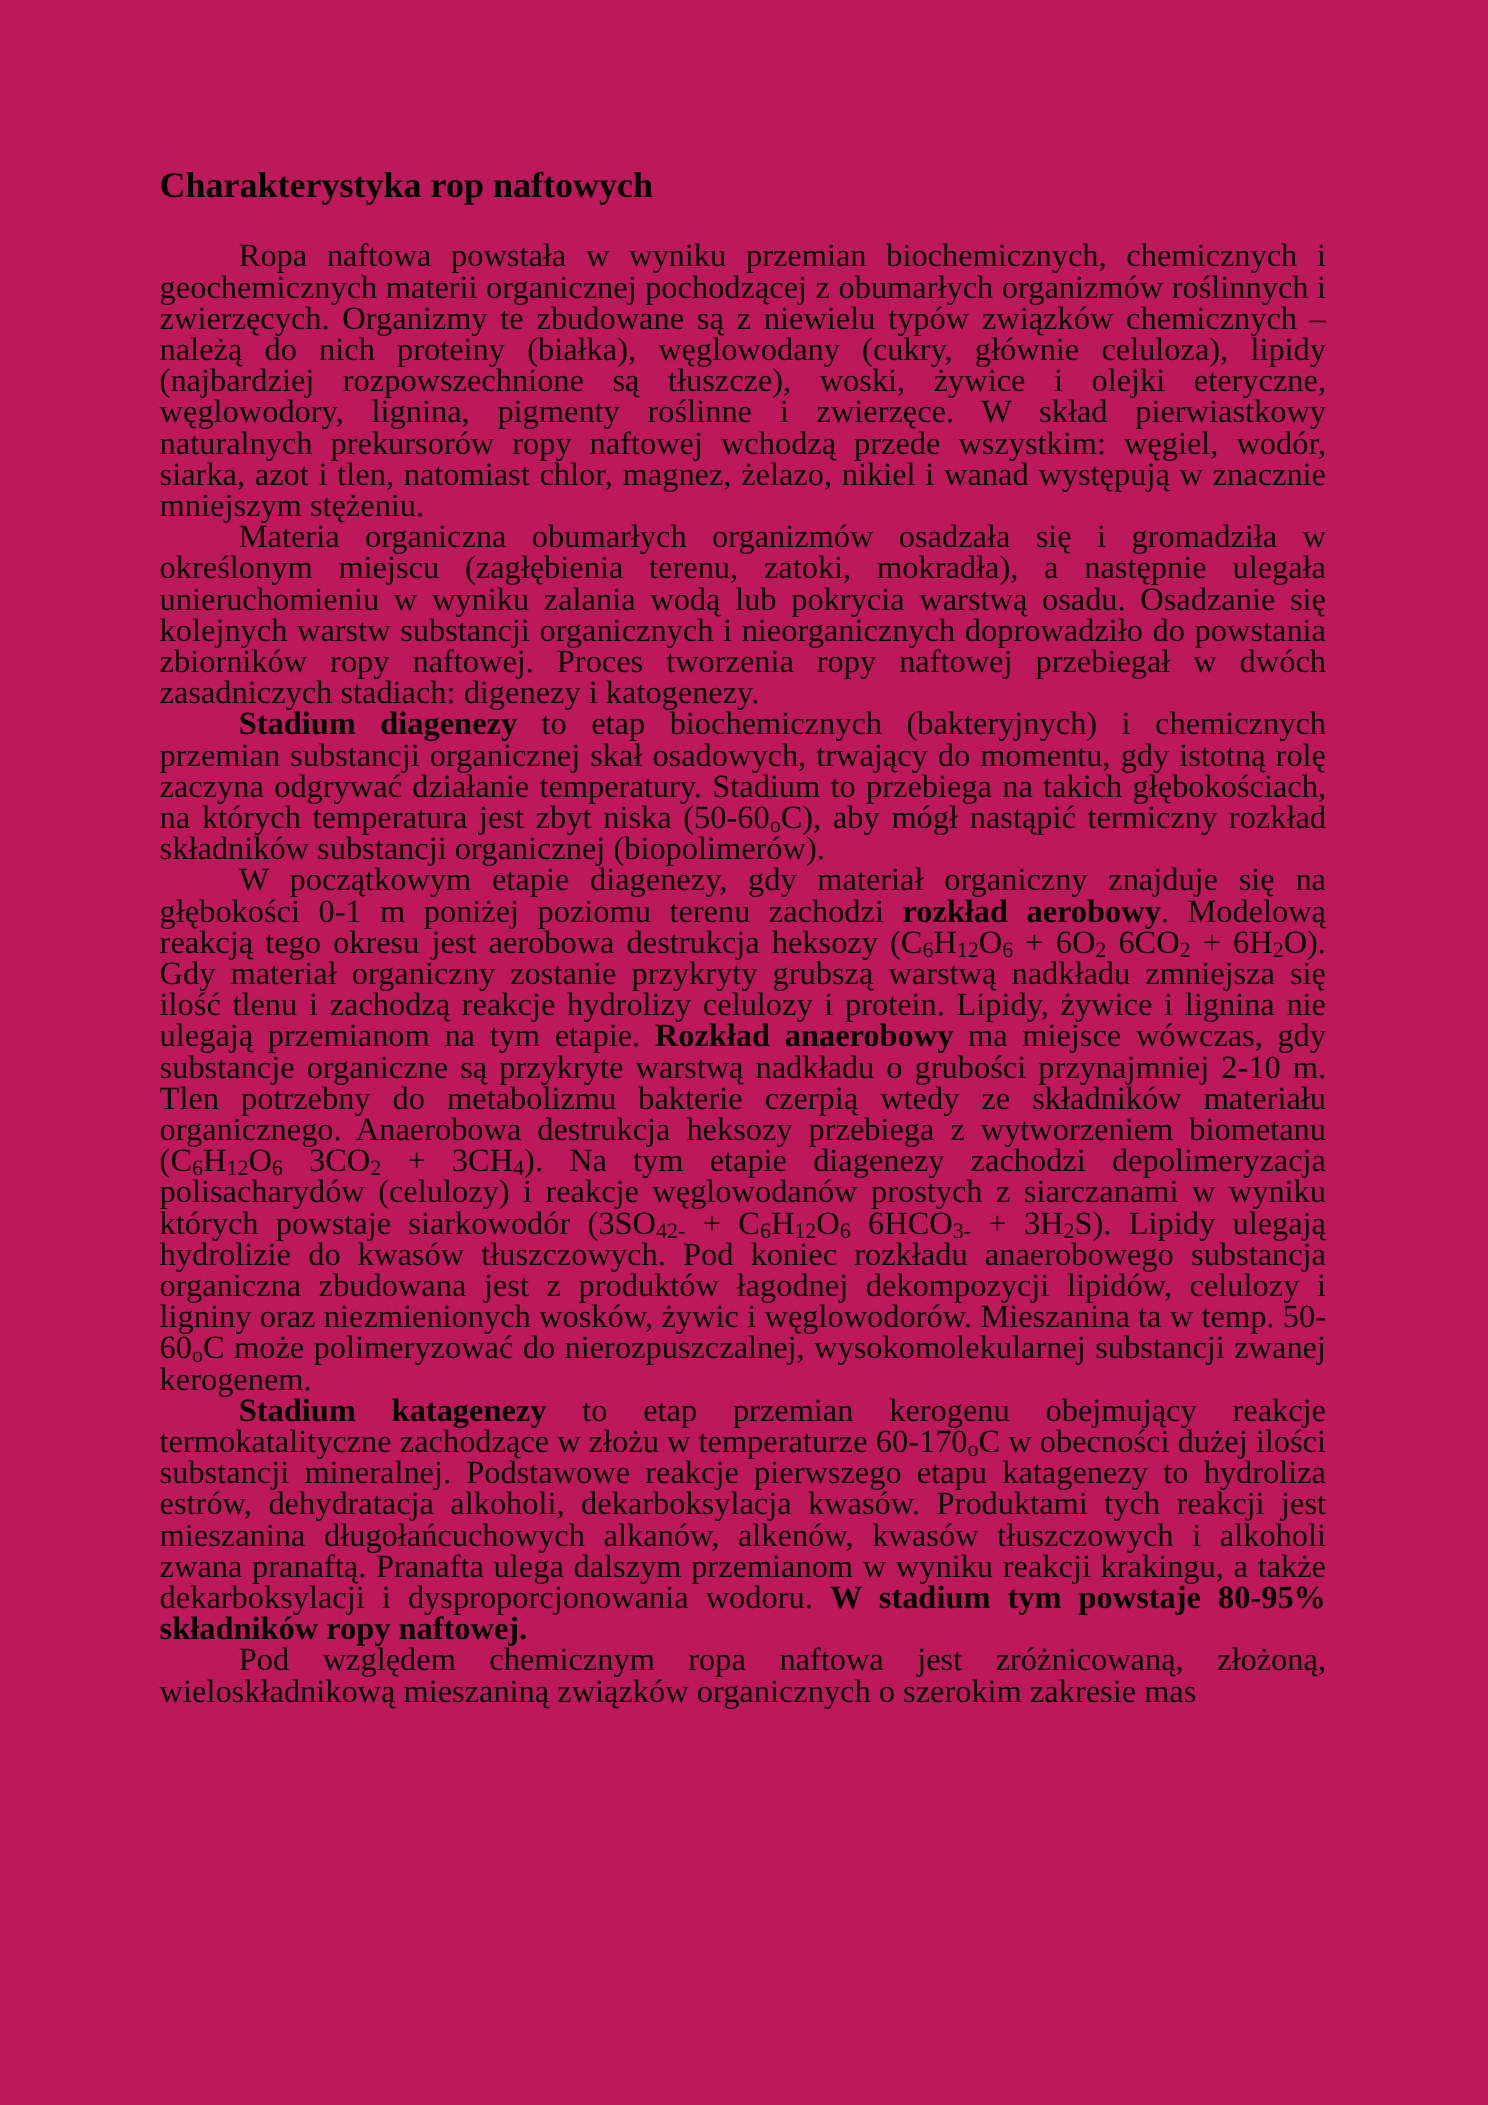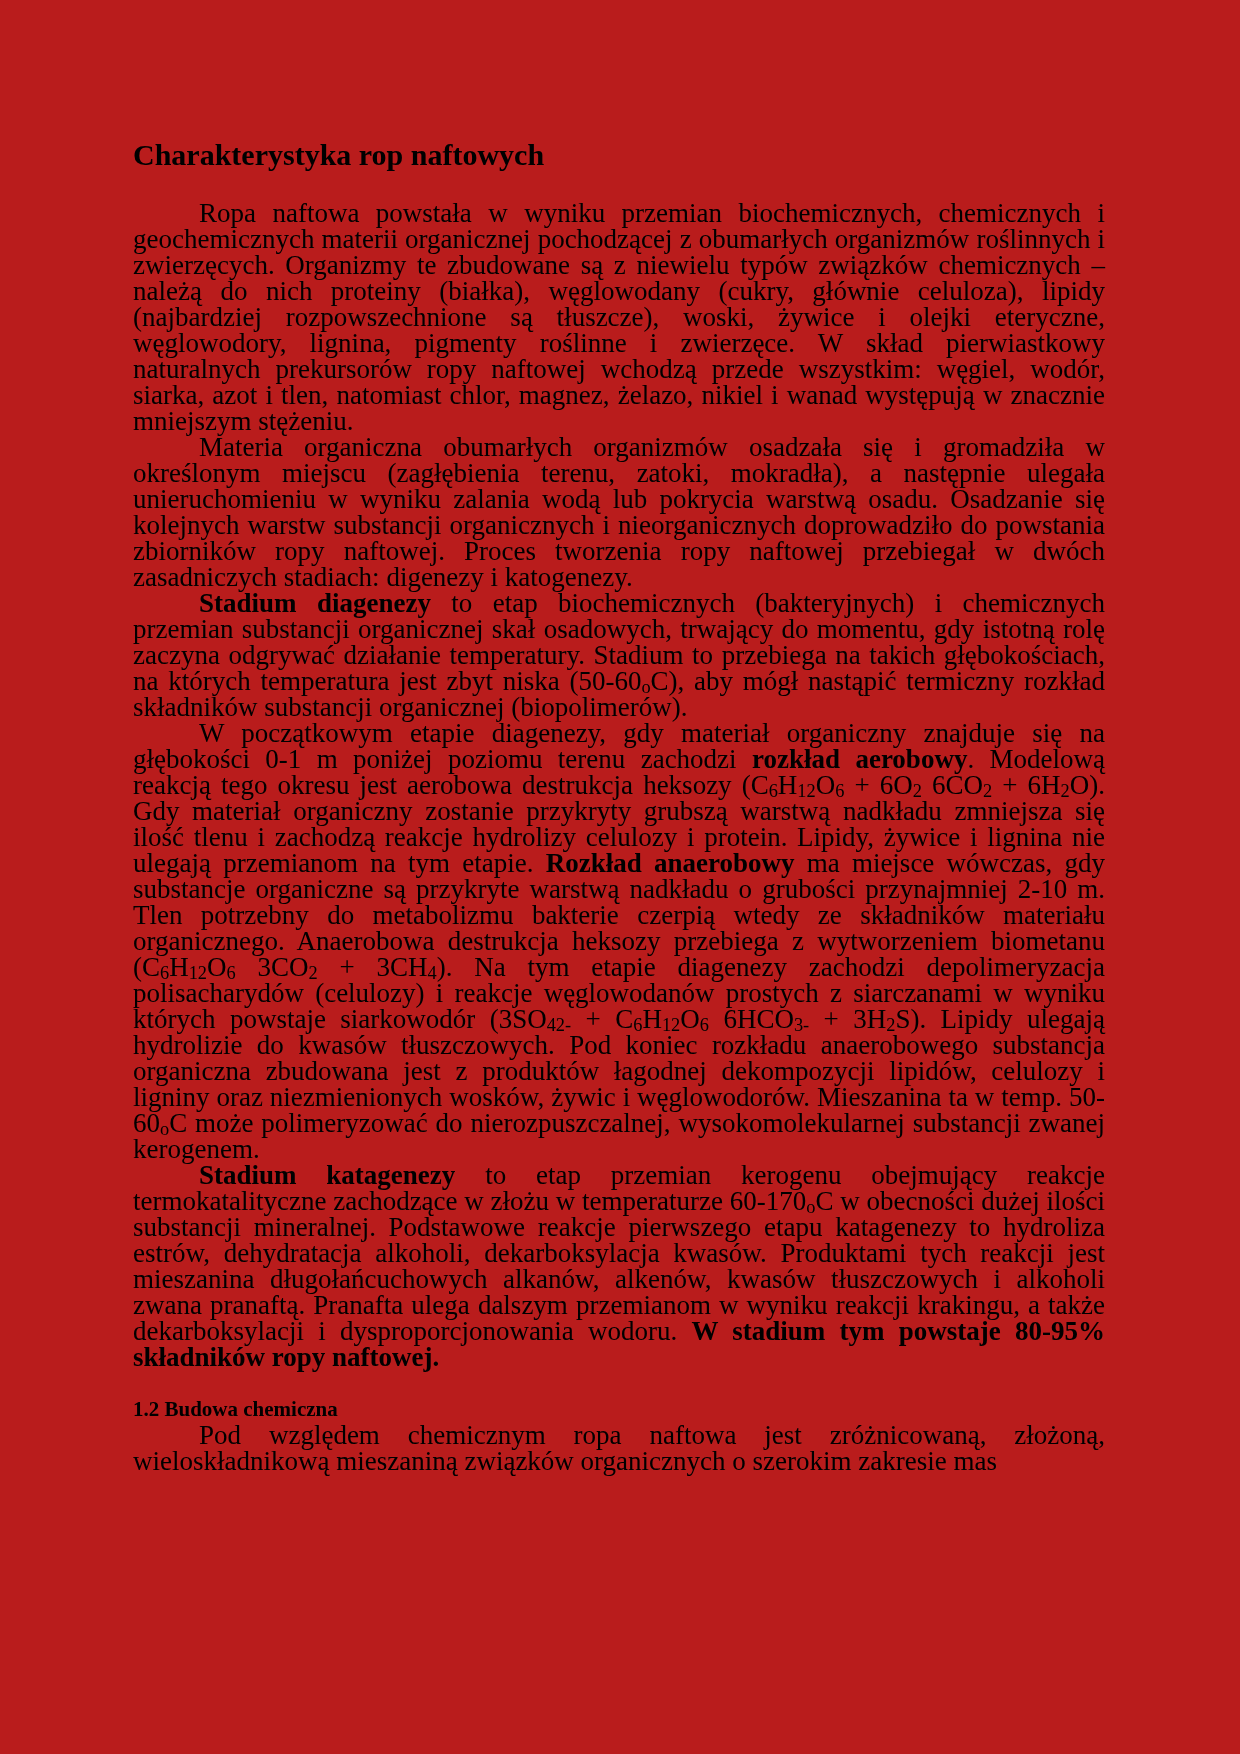--- a/index.html
+++ b/index.html
@@ -11,21 +11,21 @@
     width: 1240px;
     min-height: 1754px;
     color: #000000;
     font-family: "Liberation Serif", serif;
   }
   .page {
     box-sizing: border-box;
     width: 1240px;
     min-height: 1754px;
     padding: 138px 135px 60px 133px;
-    background: #b91c1c;
+    background: #be185d;
   }
   h1.doc-title {
     font-size: 30px;
     font-weight: bold;
     margin: 0 0 27px 0;
     line-height: 1.15;
   }
   h2.doc-subtitle {
     font-size: 21px;
     font-weight: bold;
@@ -71,18 +71,17 @@
     <p class="body-para"><span>Materia organiczna obumarłych organizmów osadzała się i gromadziła w określonym miejscu (zagłębienia terenu, zatoki, mokradła), a następnie ulegała unieruchomieniu w wyniku zalania wodą lub pokrycia warstwą osadu. Osadzanie się kolejnych warstw substancji organicznych i nieorganicznych doprowadziło do powstania zbiorników ropy naftowej. Proces tworzenia ropy naftowej przebiegał w dwóch zasadniczych stadiach: digenezy i katogenezy.</span></p>
 
     <p class="body-para"><span class="run-b">Stadium diagenezy</span><span> to etap biochemicznych (bakteryjnych) i chemicznych przemian substancji organicznej skał osadowych, trwający do momentu, gdy istotną rolę zaczyna odgrywać działanie temperatury. Stadium to przebiega na takich głębokościach, na których temperatura jest zbyt niska (50-60</span><span class="run-sub">o</span><span>C), aby mógł nastąpić termiczny rozkład składników substancji organicznej (biopolimerów).</span></p>
 
     <p class="body-para"><span>W początkowym etapie diagenezy, gdy materiał organiczny znajduje się na głębokości 0-1 m poniżej poziomu terenu zachodzi </span><span class="run-bi">rozkład aerobowy</span><span>. Modelową reakcją tego okresu jest aerobowa destrukcja heksozy (C</span><span class="run-sub">6</span><span>H</span><span class="run-sub">12</span><span>O</span><span class="run-sub">6</span><span> + 6O</span><span class="run-sub">2</span><span> 6CO</span><span class="run-sub">2</span><span> + 6H</span><span class="run-sub">2</span><span>O). Gdy materiał organiczny zostanie przykryty grubszą warstwą nadkładu zmniejsza się ilość tlenu i zachodzą reakcje hydrolizy celulozy i protein. Lipidy, żywice i lignina nie ulegają przemianom na tym etapie. </span><span class="run-bi">Rozkład anaerobowy</span><span> ma miejsce wówczas, gdy substancje organiczne są przykryte warstwą nadkładu o grubości przynajmniej 2-10 m. Tlen potrzebny do metabolizmu bakterie czerpią wtedy ze składników materiału organicznego. Anaerobowa destrukcja heksozy przebiega z wytworzeniem biometanu (C</span><span class="run-sub">6</span><span>H</span><span class="run-sub">12</span><span>O</span><span class="run-sub">6</span><span> 3CO</span><span class="run-sub">2</span><span> + 3CH</span><span class="run-sub">4</span><span>). Na tym etapie diagenezy zachodzi depolimeryzacja polisacharydów (celulozy) i reakcje węglowodanów prostych z siarczanami w wyniku których powstaje siarkowodór (3SO</span><span class="run-sub">42-</span><span> + C</span><span class="run-sub">6</span><span>H</span><span class="run-sub">12</span><span>O</span><span class="run-sub">6</span><span> 6HCO</span><span class="run-sub">3-</span><span> + 3H</span><span class="run-sub">2</span><span>S). Lipidy ulegają hydrolizie do kwasów tłuszczowych. Pod koniec rozkładu anaerobowego substancja organiczna zbudowana jest z produktów łagodnej dekompozycji lipidów, celulozy i ligniny oraz niezmienionych wosków, żywic i węglowodorów. Mieszanina ta w temp. 50-60</span><span class="run-sub">o</span><span>C może polimeryzować do nierozpuszczalnej, wysokomolekularnej substancji zwanej kerogenem.</span></p>
 
     <p class="body-para"><span class="run-bi">Stadium katagenezy</span><span> to etap przemian kerogenu obejmujący reakcje termokatalityczne zachodzące w złożu w temperaturze 60-170</span><span class="run-sub">o</span><span>C w obecności dużej ilości substancji mineralnej. Podstawowe reakcje pierwszego etapu katagenezy to hydroliza estrów, dehydratacja alkoholi, dekarboksylacja kwasów. Produktami tych reakcji jest mieszanina długołańcuchowych alkanów, alkenów, kwasów tłuszczowych i alkoholi zwana pranaftą. Pranafta ulega dalszym przemianom w wyniku reakcji krakingu, a także dekarboksylacji i dysproporcjonowania wodoru. </span><span class="run-b">W stadium tym powstaje 80-95% składników ropy naftowej.</span></p>
   </section>
 
   <section class="section-2">
-    <h3 class="section-heading">1.2 Budowa chemiczna</h3>
 
     <p class="body-para"><span>Pod względem chemicznym ropa naftowa jest zróżnicowaną, złożoną, wieloskładnikową mieszaniną związków organicznych o szerokim zakresie mas</span></p>
   </section>
 
 </div>
 
 </body></html>

